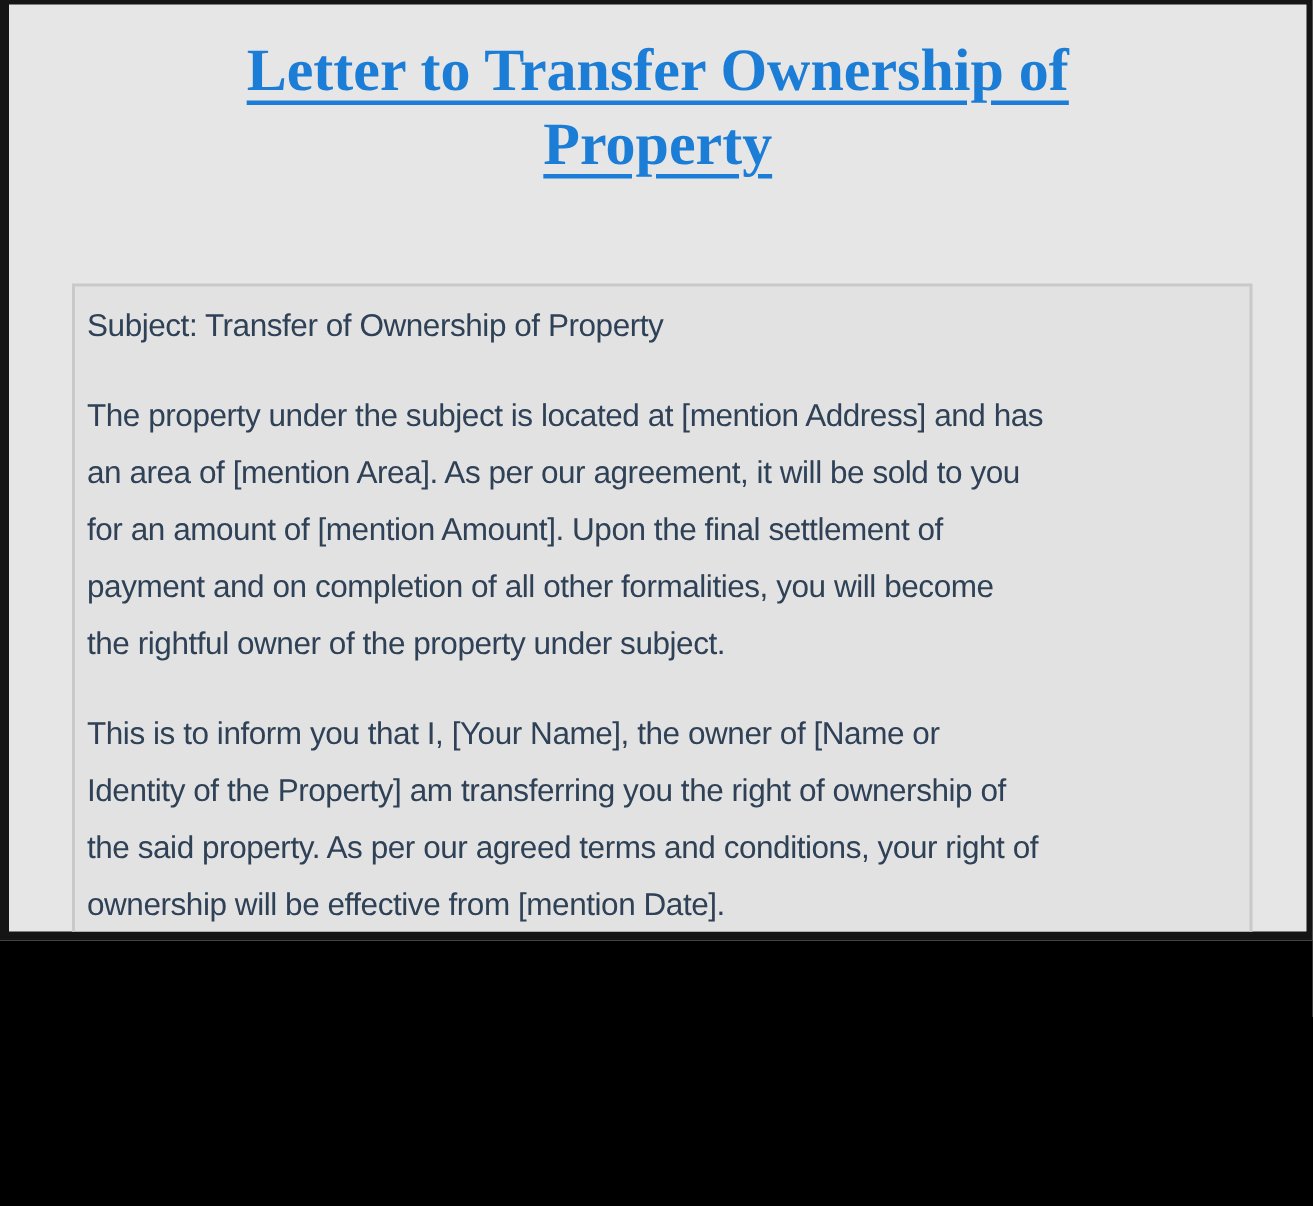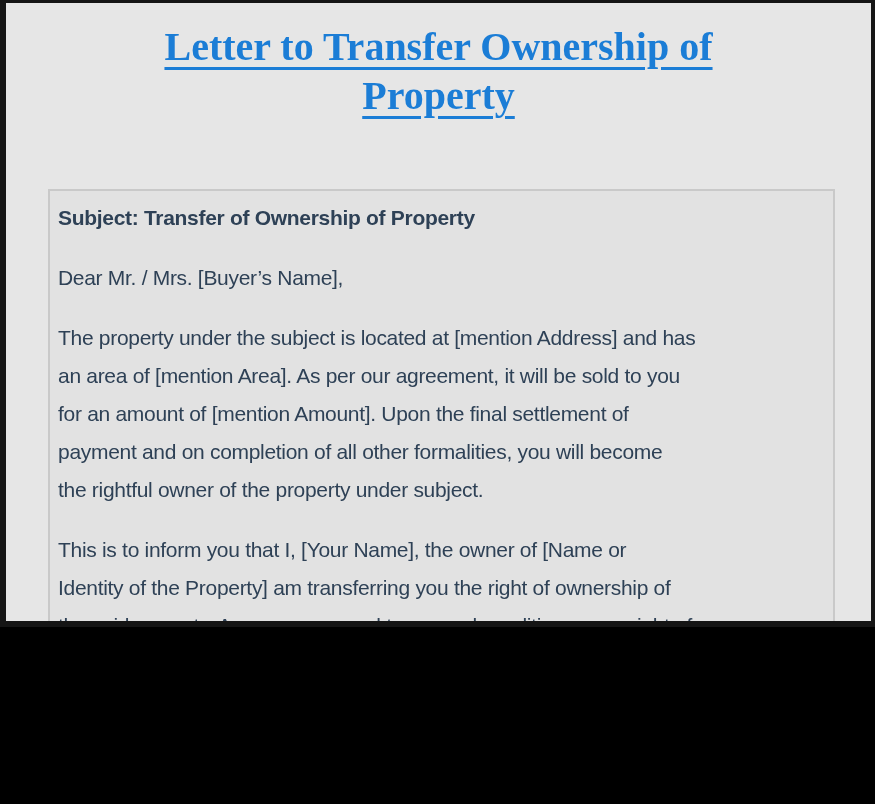--- a/index.html
+++ b/index.html
@@ -50,33 +50,32 @@
   .letter-box p {
     margin: 0 0 22px 0;
     font-family: "Liberation Sans", sans-serif;
     font-size: 21px;
     line-height: 38px;
     letter-spacing: -0.3px;
     color: #2e4156;
     white-space: pre-line;
   }
   .letter-box p.subject {
-    font-weight: bold;
+    font-weight: normal;
   }
 </style>
 </head>
 <body>
 
 <div class="frame">
 
   <h1 class="page-title">Letter to Transfer Ownership of Property</h1>
 
   <div class="letter-box">
     <p class="subject">Subject: Transfer of Ownership of Property</p>
-    <p>Dear Mr. / Mrs. [Buyer’s Name],</p>
     <p>The property under the subject is located at [mention Address] and has
 an area of [mention Area]. As per our agreement, it will be sold to you
 for an amount of [mention Amount]. Upon the final settlement of
 payment and on completion of all other formalities, you will become
 the rightful owner of the property under subject.</p>
     <p>This is to inform you that I, [Your Name], the owner of [Name or
 Identity of the Property] am transferring you the right of ownership of
 the said property. As per our agreed terms and conditions, your right of
 ownership will be effective from [mention Date].</p>
     <p>Yours Truly,</p>

